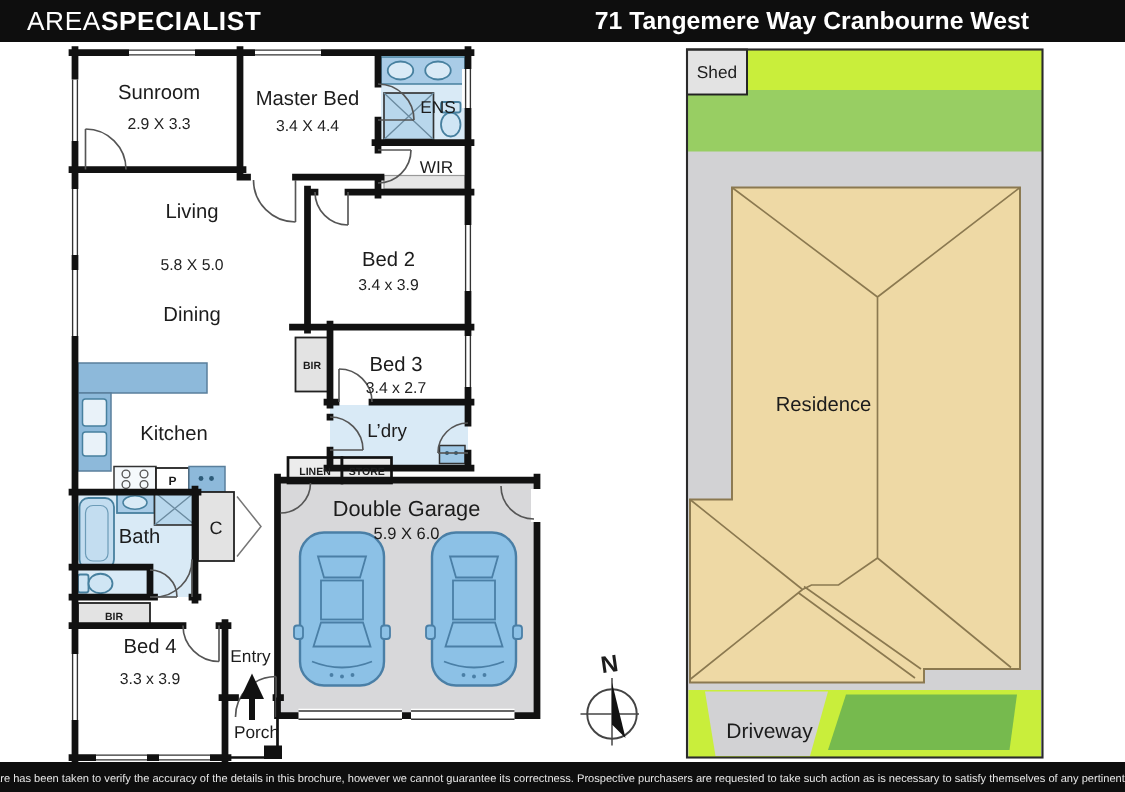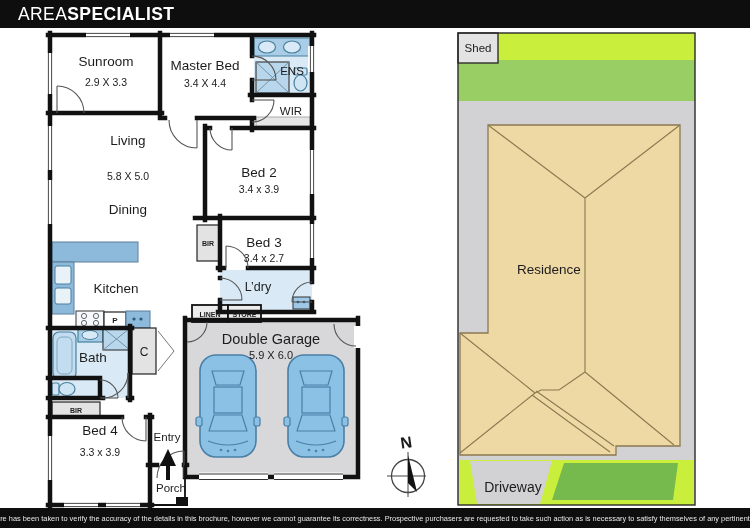--- a/index.html
+++ b/index.html
@@ -31,20 +31,21 @@
 </style>
 </head>
 <body>
 
 <div id="page">
 
   <div id="topbar">
     <div id="brand">
       <span class="light">AREA</span><span class="bold">SPECIALIST</span>
     </div>
+    <div id="address">71 Tangemere Way Cranbourne West</div>
   </div>
 
   <svg width="750" height="528" viewBox="0 0 750 528">
 
     <g>
       <rect x="458" y="33" width="237" height="472" fill="#d2d2d4"></rect>
       <rect x="458" y="33" width="237" height="27" fill="#c9ee3b"></rect>
       <rect x="458" y="60" width="237" height="41" fill="#98ce63"></rect>
       <rect x="459" y="460" width="235" height="45" fill="#c9ee3b"></rect>
       <polygon points="470,461 552,461 540,504 477,504" fill="#d2d2d4"></polygon>

